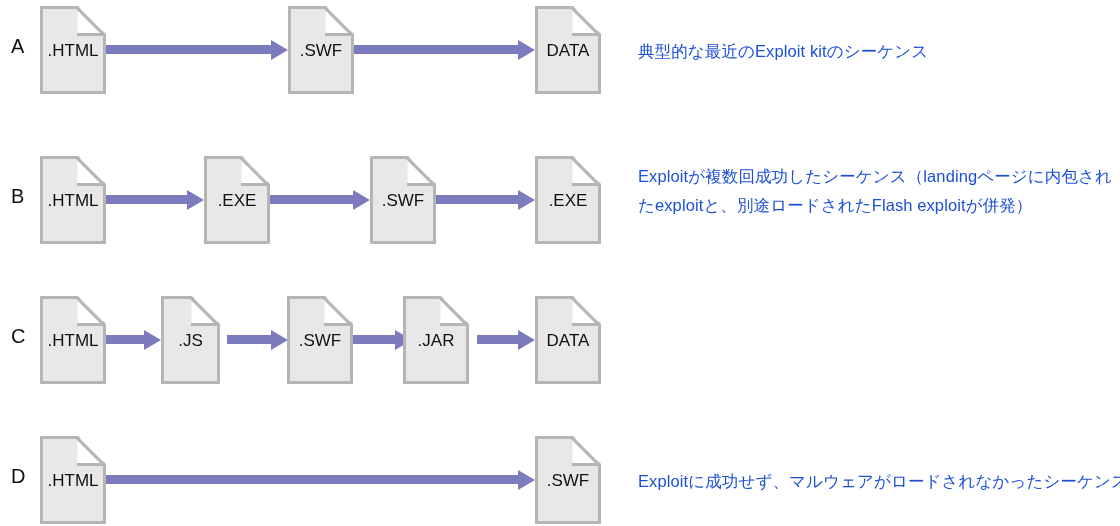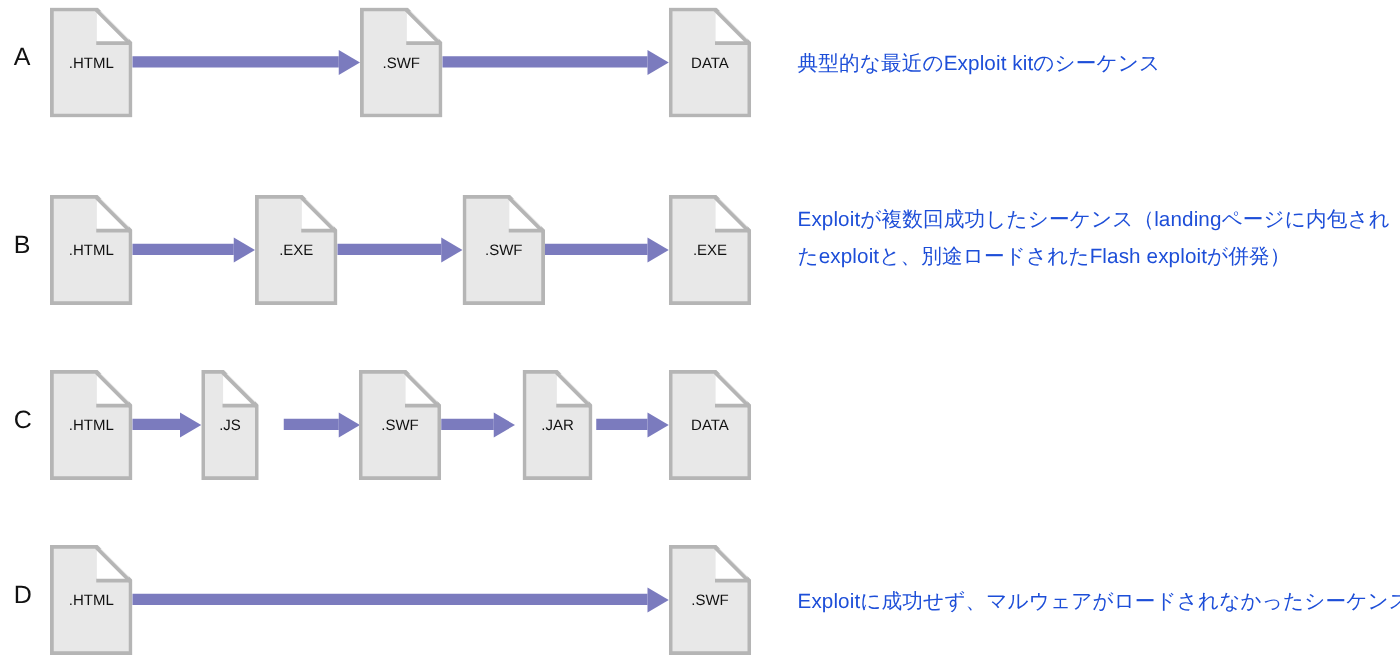--- a/index.html
+++ b/index.html
@@ -50,21 +50,21 @@
     height: 31px;
     pointer-events: none;
   }
   .file-label {
     position: absolute;
     left: 0;
     right: 0;
     top: 50%;
     transform: translateY(-50%);
     text-align: center;
-    font-size: 12px;
+    font-size: 17px;
     line-height: 1;
     color: #111111;
     white-space: nowrap;
     z-index: 3;
   }
 
   
   .arrow {
     position: absolute;
     height: 9px;
@@ -220,21 +220,21 @@
       <path d="M2 28.5 L29 28.5" stroke="#b5b5b5" stroke-width="3" fill="none"></path>
     </svg>
     <div class="file-label">.HTML</div>
   </div>
 
   <div class="arrow" style="left:106px; top:335px; width:55px;">
     <div class="arrow-line" style="width:38px;"></div>
     <div class="arrow-head" style="left:38px;"></div>
   </div>
 
-  <div class="file-node" style="left:161px; top:296px; width:46px; height:88px;">
+  <div class="file-node" style="left:161px; top:296px; width:59px; height:88px;">
     <div class="file-shape"></div>
     <svg class="file-fold-edge" viewBox="0 0 31 31">
       <path d="M2.5 2.5 L2.5 28.5 L28.5 28.5 Z" fill="#ffffff" stroke="none"></path>
       <path d="M2 2 L29 29" stroke="#b5b5b5" stroke-width="3" fill="none"></path>
       <path d="M2 28.5 L29 28.5" stroke="#b5b5b5" stroke-width="3" fill="none"></path>
     </svg>
     <div class="file-label">.JS</div>
   </div>
 
   <div class="arrow" style="left:227px; top:335px; width:61px;">
@@ -250,21 +250,21 @@
       <path d="M2 28.5 L29 28.5" stroke="#b5b5b5" stroke-width="3" fill="none"></path>
     </svg>
     <div class="file-label">.SWF</div>
   </div>
 
   <div class="arrow" style="left:353px; top:335px; width:59px;">
     <div class="arrow-line" style="width:42px;"></div>
     <div class="arrow-head" style="left:42px;"></div>
   </div>
 
-  <div class="file-node" style="left:418px; top:296px; width:56px; height:88px;">
+  <div class="file-node" style="left:403px; top:296px; width:66px; height:88px;">
     <div class="file-shape"></div>
     <svg class="file-fold-edge" viewBox="0 0 31 31">
       <path d="M2.5 2.5 L2.5 28.5 L28.5 28.5 Z" fill="#ffffff" stroke="none"></path>
       <path d="M2 2 L29 29" stroke="#b5b5b5" stroke-width="3" fill="none"></path>
       <path d="M2 28.5 L29 28.5" stroke="#b5b5b5" stroke-width="3" fill="none"></path>
     </svg>
     <div class="file-label">.JAR</div>
   </div>
 
   <div class="arrow" style="left:477px; top:335px; width:58px;">

